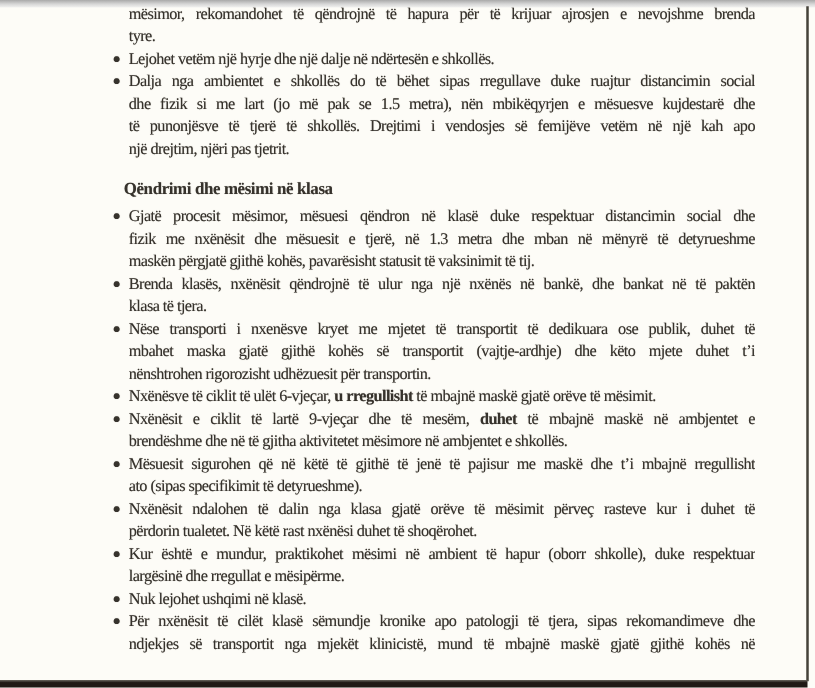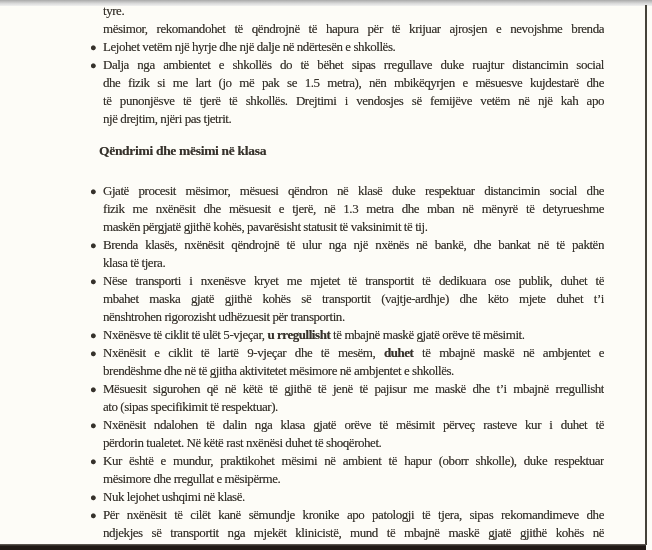--- a/index.html
+++ b/index.html
@@ -30,33 +30,33 @@
   .block{position:relative;}
   .line{height:18px;overflow:hidden;}
   .jl{text-align:justify;text-align-last:justify;}
   .ll{text-align:left;}
   .bullet-marker{
     position:absolute;left:-13px;top:0;width:10px;height:18px;
     font-size:11px;line-height:18px;letter-spacing:0;
   }
   .doc-heading{
     font-weight:bold;font-size:13.5px;line-height:18px;
-    margin:14px 0 22px -4px;letter-spacing:-0.3px;
+    margin:14px 0 4px -4px;letter-spacing:-0.3px;
   }
   b{letter-spacing:-0.45px;}
 </style>
 </head>
 <body>
 
 <div class="page">
   <div class="top-strip"></div>
   <div class="doc" id="doc">
       <div class="block">
+        <div class="line jl"><span>mësimor, rekomandohet të qëndrojnë të hapura për të krijuar ajrosjen e nevojshme brenda</span></div>
         <div class="line ll"><span>tyre.</span></div>
-        <div class="line jl"><span>mësimor, rekomandohet të qëndrojnë të hapura për të krijuar ajrosjen e nevojshme brenda</span></div>
       </div>
       <div class="block">
         <span class="bullet-marker">●</span>
         <div class="line ll"><span>Lejohet vetëm një hyrje dhe një dalje në ndërtesën e shkollës.</span></div>
       </div>
       <div class="block">
         <span class="bullet-marker">●</span>
         <div class="line jl"><span>Dalja nga ambientet e shkollës do të bëhet sipas rregullave duke ruajtur distancimin social</span></div>
         <div class="line jl"><span>dhe fizik si me lart (jo më pak se 1.5 metra), nën mbikëqyrjen e mësuesve kujdestarë dhe</span></div>
         <div class="line jl"><span>të punonjësve të tjerë të shkollës. Drejtimi i vendosjes së femijëve vetëm në një kah apo</span></div>
@@ -75,47 +75,47 @@
         <div class="line ll"><span>klasa të tjera.</span></div>
       </div>
       <div class="block">
         <span class="bullet-marker">●</span>
         <div class="line jl"><span>Nëse transporti i nxenësve kryet me mjetet të transportit të dedikuara ose publik, duhet të</span></div>
         <div class="line jl"><span>mbahet maska gjatë gjithë kohës së transportit (vajtje-ardhje) dhe këto mjete duhet t’i</span></div>
         <div class="line ll"><span>nënshtrohen rigorozisht udhëzuesit për transportin.</span></div>
       </div>
       <div class="block">
         <span class="bullet-marker">●</span>
-        <div class="line ll"><span>Nxënësve të ciklit të ulët 5-vjeçar, </span><b>u rregullisht</b><span> të mbajnë maskë gjatë orëve të mësimit.</span></div>
+        <div class="line ll"><span>Nxënësve të ciklit të ulët 6-vjeçar, </span><b>u rregullisht</b><span> të mbajnë maskë gjatë orëve të mësimit.</span></div>
       </div>
       <div class="block">
         <span class="bullet-marker">●</span>
         <div class="line jl"><span>Nxënësit e ciklit të lartë 9-vjeçar dhe të mesëm, </span><b>duhet</b><span> të mbajnë maskë në ambjentet e</span></div>
         <div class="line ll"><span>brendëshme dhe në të gjitha aktivitetet mësimore në ambjentet e shkollës.</span></div>
       </div>
       <div class="block">
         <span class="bullet-marker">●</span>
         <div class="line jl"><span>Mësuesit sigurohen që në këtë të gjithë të jenë të pajisur me maskë dhe t’i mbajnë rregullisht</span></div>
-        <div class="line ll"><span>ato (sipas specifikimit të respektuar).</span></div>
+        <div class="line ll"><span>ato (sipas specifikimit të detyrueshme).</span></div>
       </div>
       <div class="block">
         <span class="bullet-marker">●</span>
         <div class="line jl"><span>Nxënësit ndalohen të dalin nga klasa gjatë orëve të mësimit përveç rasteve kur i duhet të</span></div>
         <div class="line ll"><span>përdorin tualetet. Në këtë rast nxënësi duhet të shoqërohet.</span></div>
       </div>
       <div class="block">
         <span class="bullet-marker">●</span>
         <div class="line jl"><span>Kur është e mundur, praktikohet mësimi në ambient të hapur (oborr shkolle), duke respektuar</span></div>
-        <div class="line ll"><span>mësimore dhe rregullat e mësipërme.</span></div>
+        <div class="line ll"><span>largësinë dhe rregullat e mësipërme.</span></div>
       </div>
       <div class="block">
         <span class="bullet-marker">●</span>
         <div class="line ll"><span>Nuk lejohet ushqimi në klasë.</span></div>
       </div>
       <div class="block">
         <span class="bullet-marker">●</span>
-        <div class="line jl"><span>Për nxënësit të cilët kanë sëmundje kronike apo patologji të tjera, sipas rekomandimeve dhe</span></div>
+        <div class="line jl"><span>Për nxënësit të cilët klasë sëmundje kronike apo patologji të tjera, sipas rekomandimeve dhe</span></div>
         <div class="line jl"><span>ndjekjes së transportit nga mjekët klinicistë, mund të mbajnë maskë gjatë gjithë kohës në</span></div>
       </div>
     </div>
   <div class="right-line"></div>
   <div class="bottom-bar"></div>
 </div>
 
 </body></html>

